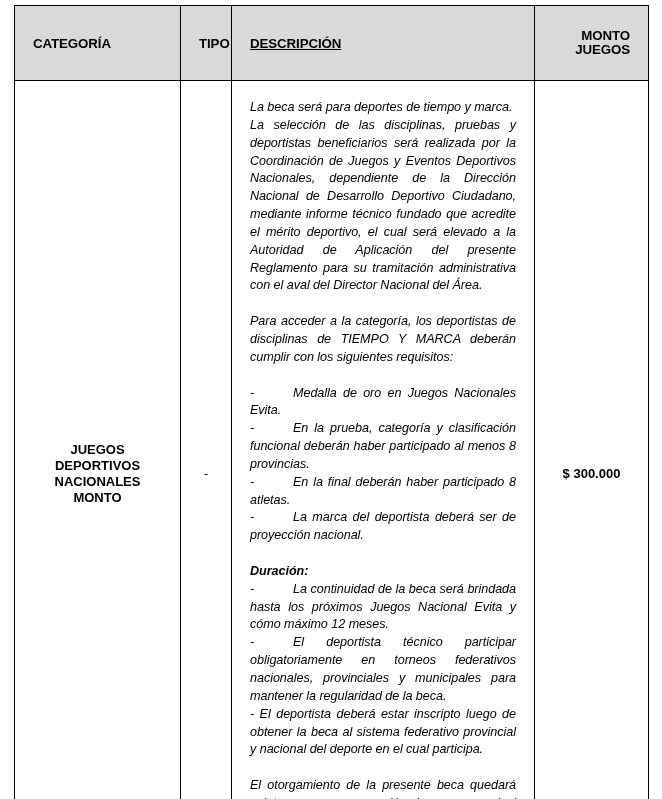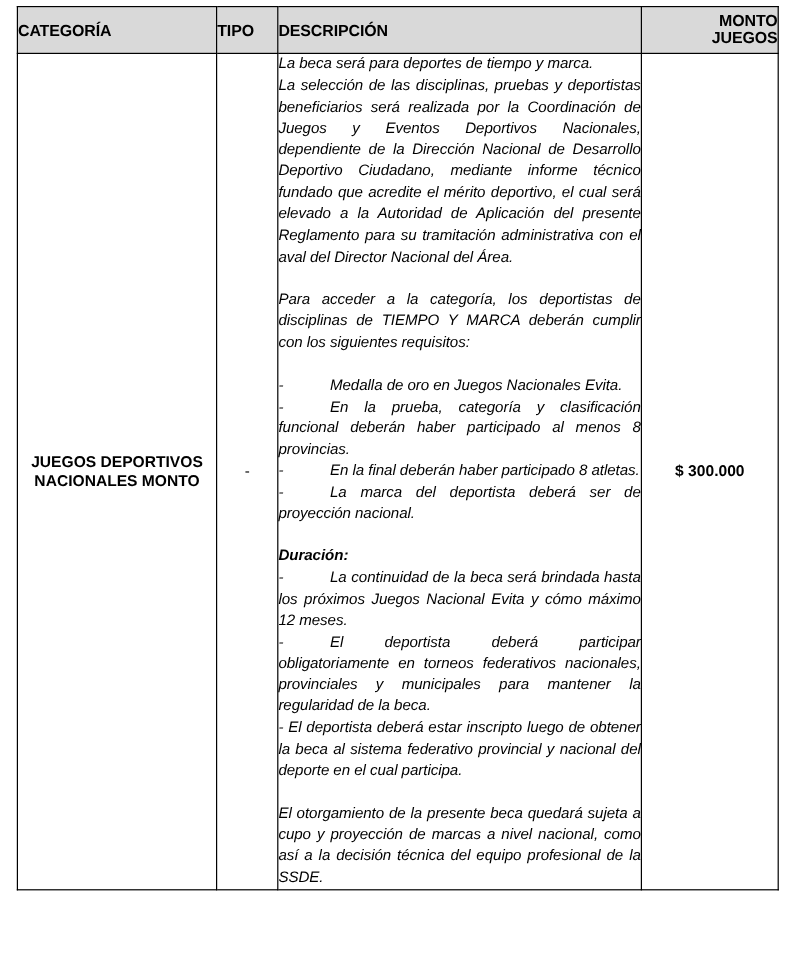--- a/index.html
+++ b/index.html
@@ -18,39 +18,39 @@
     table.reg {
       position: absolute;
       left: 14px;
       top: 5px;
       width: 634px;
       border-collapse: collapse;
       table-layout: fixed;
     }
     table.reg td, table.reg th {
       border: 1.3px solid #000;
-      padding: 0;
+      padding: 18px;
       vertical-align: middle;
     }
     col.c-cat { width: 166px; }
     col.c-tipo { width: 51px; }
     col.c-desc { width: 303px; }
     col.c-monto { width: 114px; }
 
     thead th {
       background: #d9d9d9;
       height: 38px;
       font-size: 13.3px;
       font-weight: bold;
       text-align: left;
       letter-spacing: -0.1px;
     }
     th.h-cat { padding-left: 6px; }
     th.h-tipo { padding-left: 5px; }
-    th.h-desc { padding-left: 5px; }
+    th.h-desc { padding-left: 5px; text-decoration: underline; }
     th.h-monto {
       text-align: right;
       line-height: 14px;
       padding-top: 1px;
     }
     th.h-monto span { display: block; }
 
     td.cat {
       text-align: center;
       font-weight: bold;
@@ -130,21 +130,21 @@
         <div class="gap"></div>
         <p>Para acceder a la categoría, los deportistas de disciplinas de TIEMPO Y MARCA deberán cumplir con los siguientes requisitos:</p>
         <div class="gap"></div>
         <p class="req"><span class="dash">-</span><span>Medalla de oro en Juegos Nacionales Evita.</span></p>
         <p class="req"><span class="dash">-</span><span>En la prueba, categoría y clasificación funcional deberán haber participado al menos 8 provincias.</span></p>
         <p class="req"><span class="dash">-</span><span>En la final deberán haber participado 8 atletas.</span></p>
         <p class="req"><span class="dash">-</span><span>La marca del deportista deberá ser de proyección nacional.</span></p>
         <div class="gap"></div>
         <p class="bold">Duración:</p>
         <p class="req"><span class="dash">-</span><span>La continuidad de la beca será brindada hasta los próximos Juegos Nacional Evita y cómo máximo 12 meses.</span></p>
-        <p class="req"><span class="dash">-</span><span>El deportista deberá participar obligatoriamente en torneos federativos nacionales, provinciales y municipales para mantener la regularidad de la beca.</span></p>
+        <p class="req"><span class="dash">-</span><span>El deportista técnico participar obligatoriamente en torneos federativos nacionales, provinciales y municipales para mantener la regularidad de la beca.</span></p>
         <p>- El deportista deberá estar inscripto luego de obtener la beca al sistema federativo provincial y nacional del deporte en el cual participa.</p>
         <div class="gap"></div>
         <p>El otorgamiento de la presente beca quedará sujeta a cupo y proyección de marcas a nivel nacional, como así a la decisión técnica del equipo profesional de la SSDE.</p>
       </td>
       <td class="monto">$ 300.000</td>
     </tr>
   </tbody>
 </table>
 
 </body></html>

